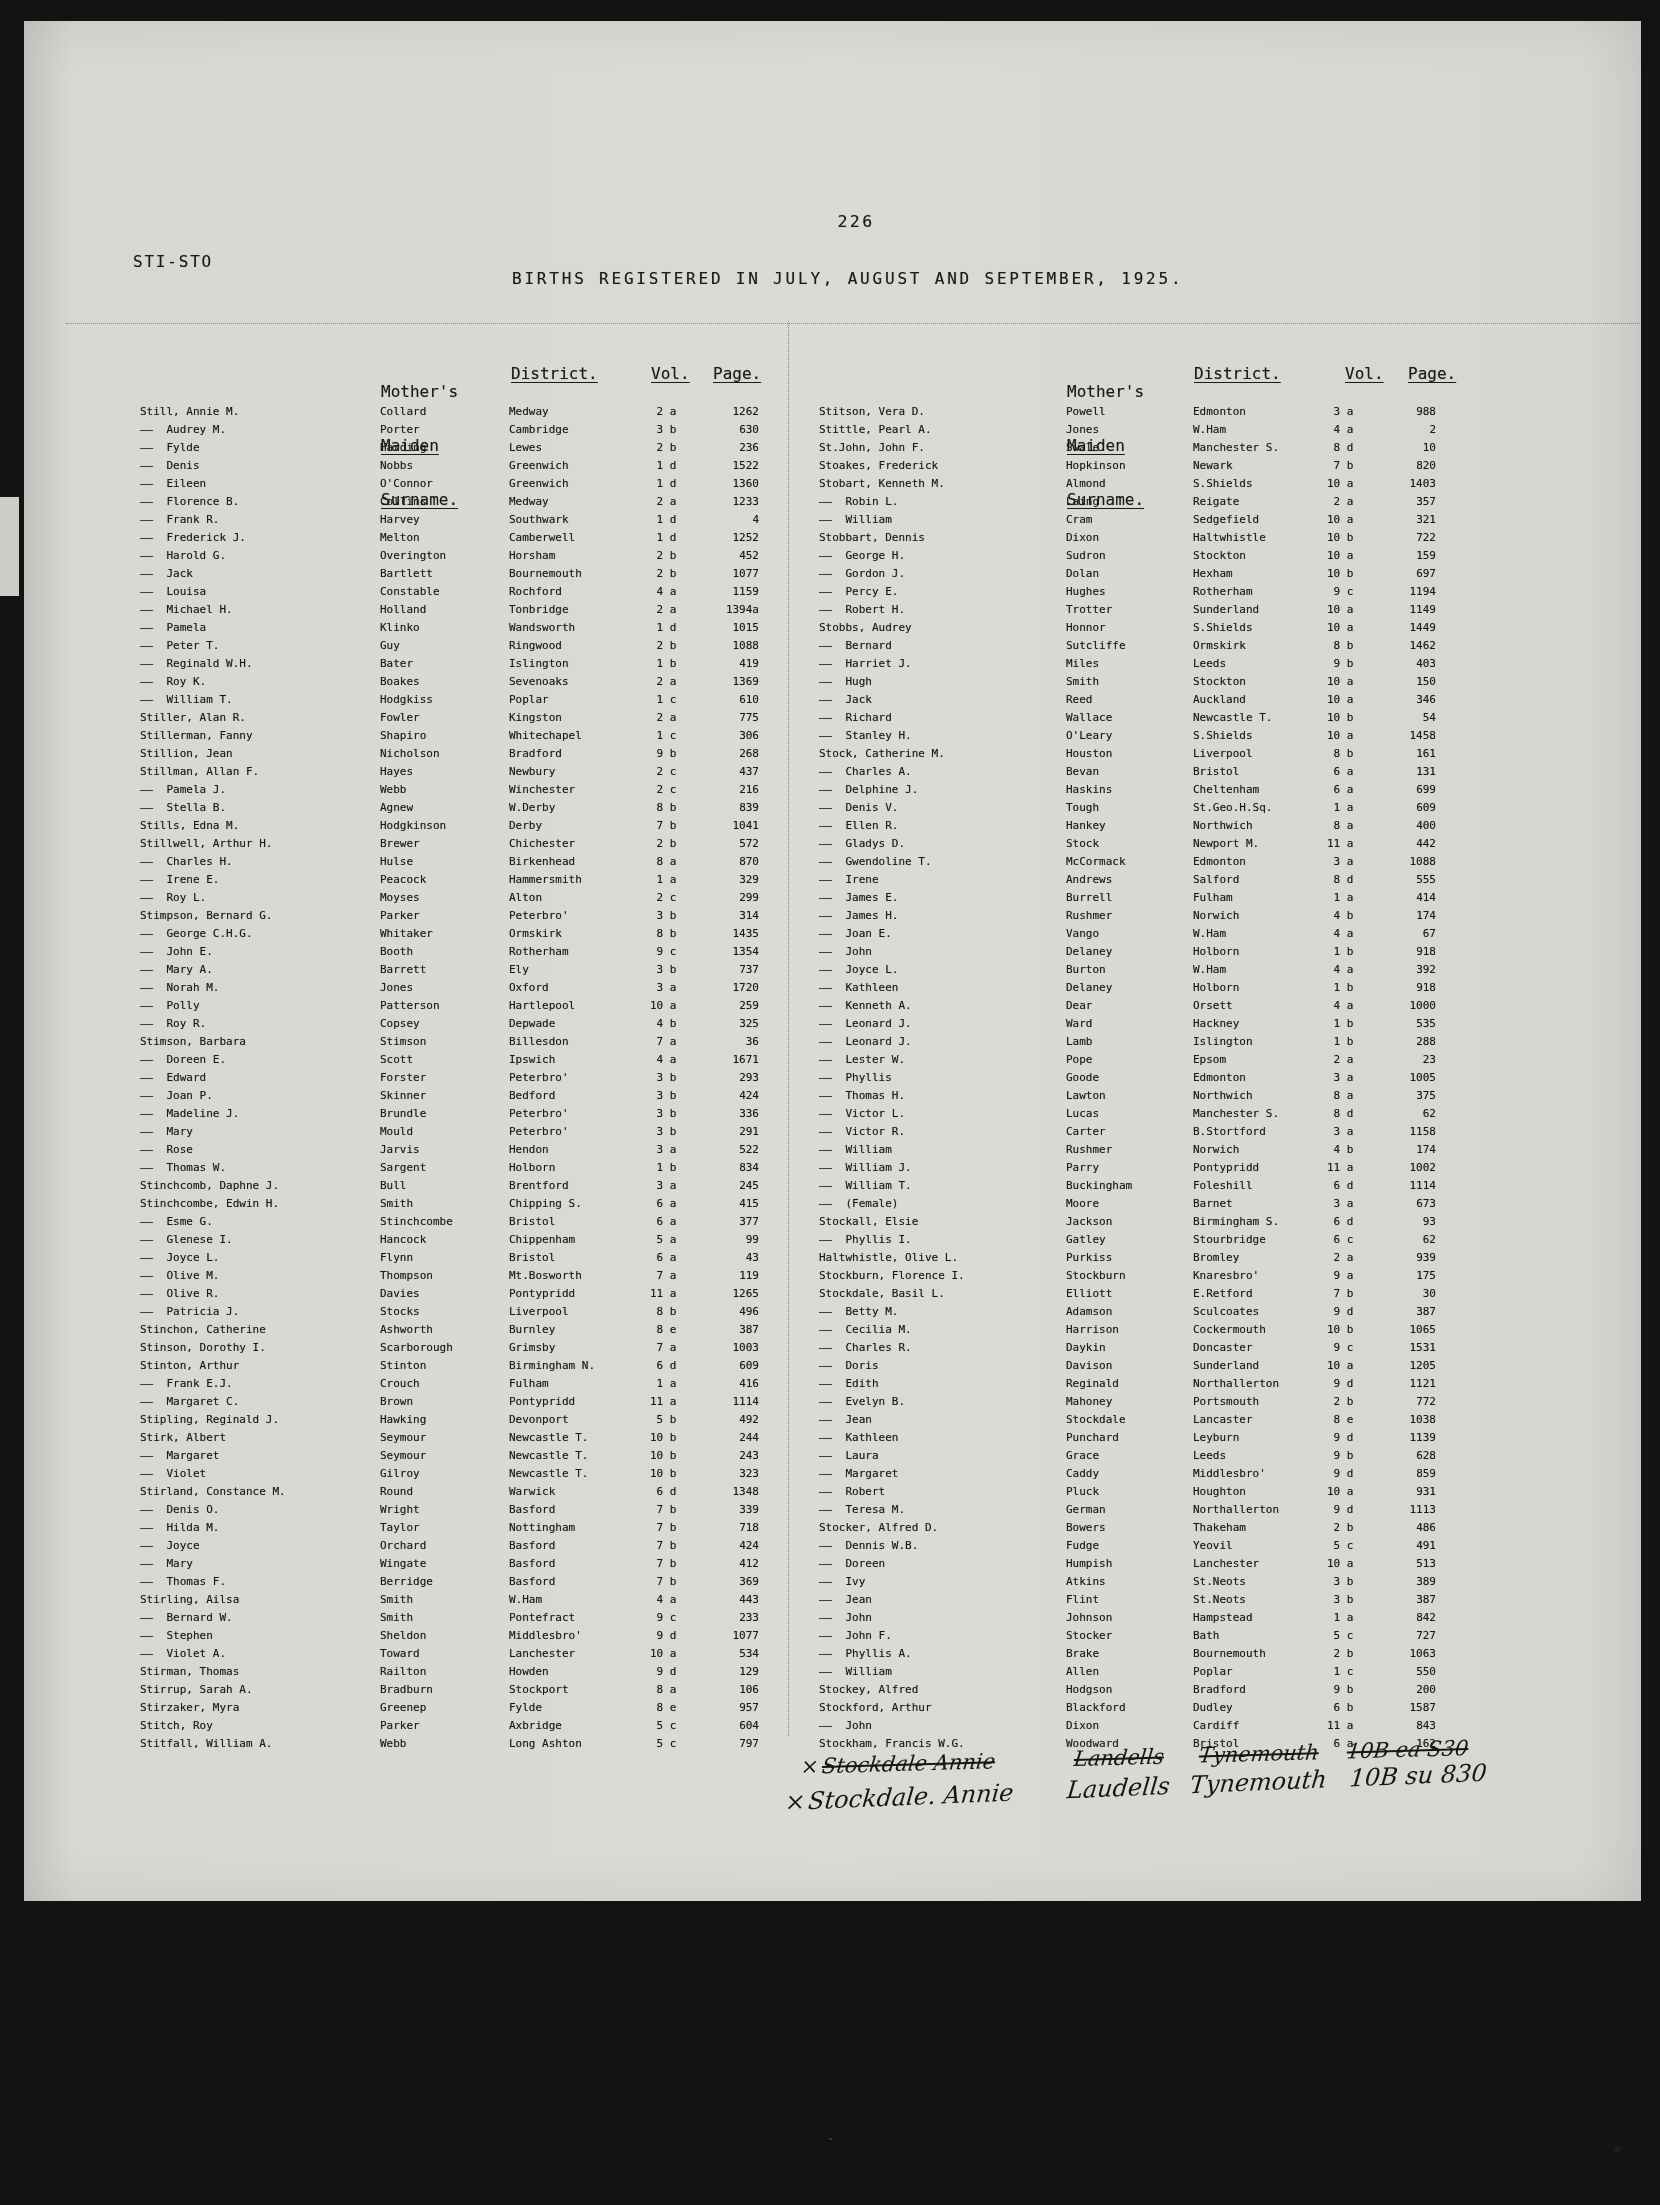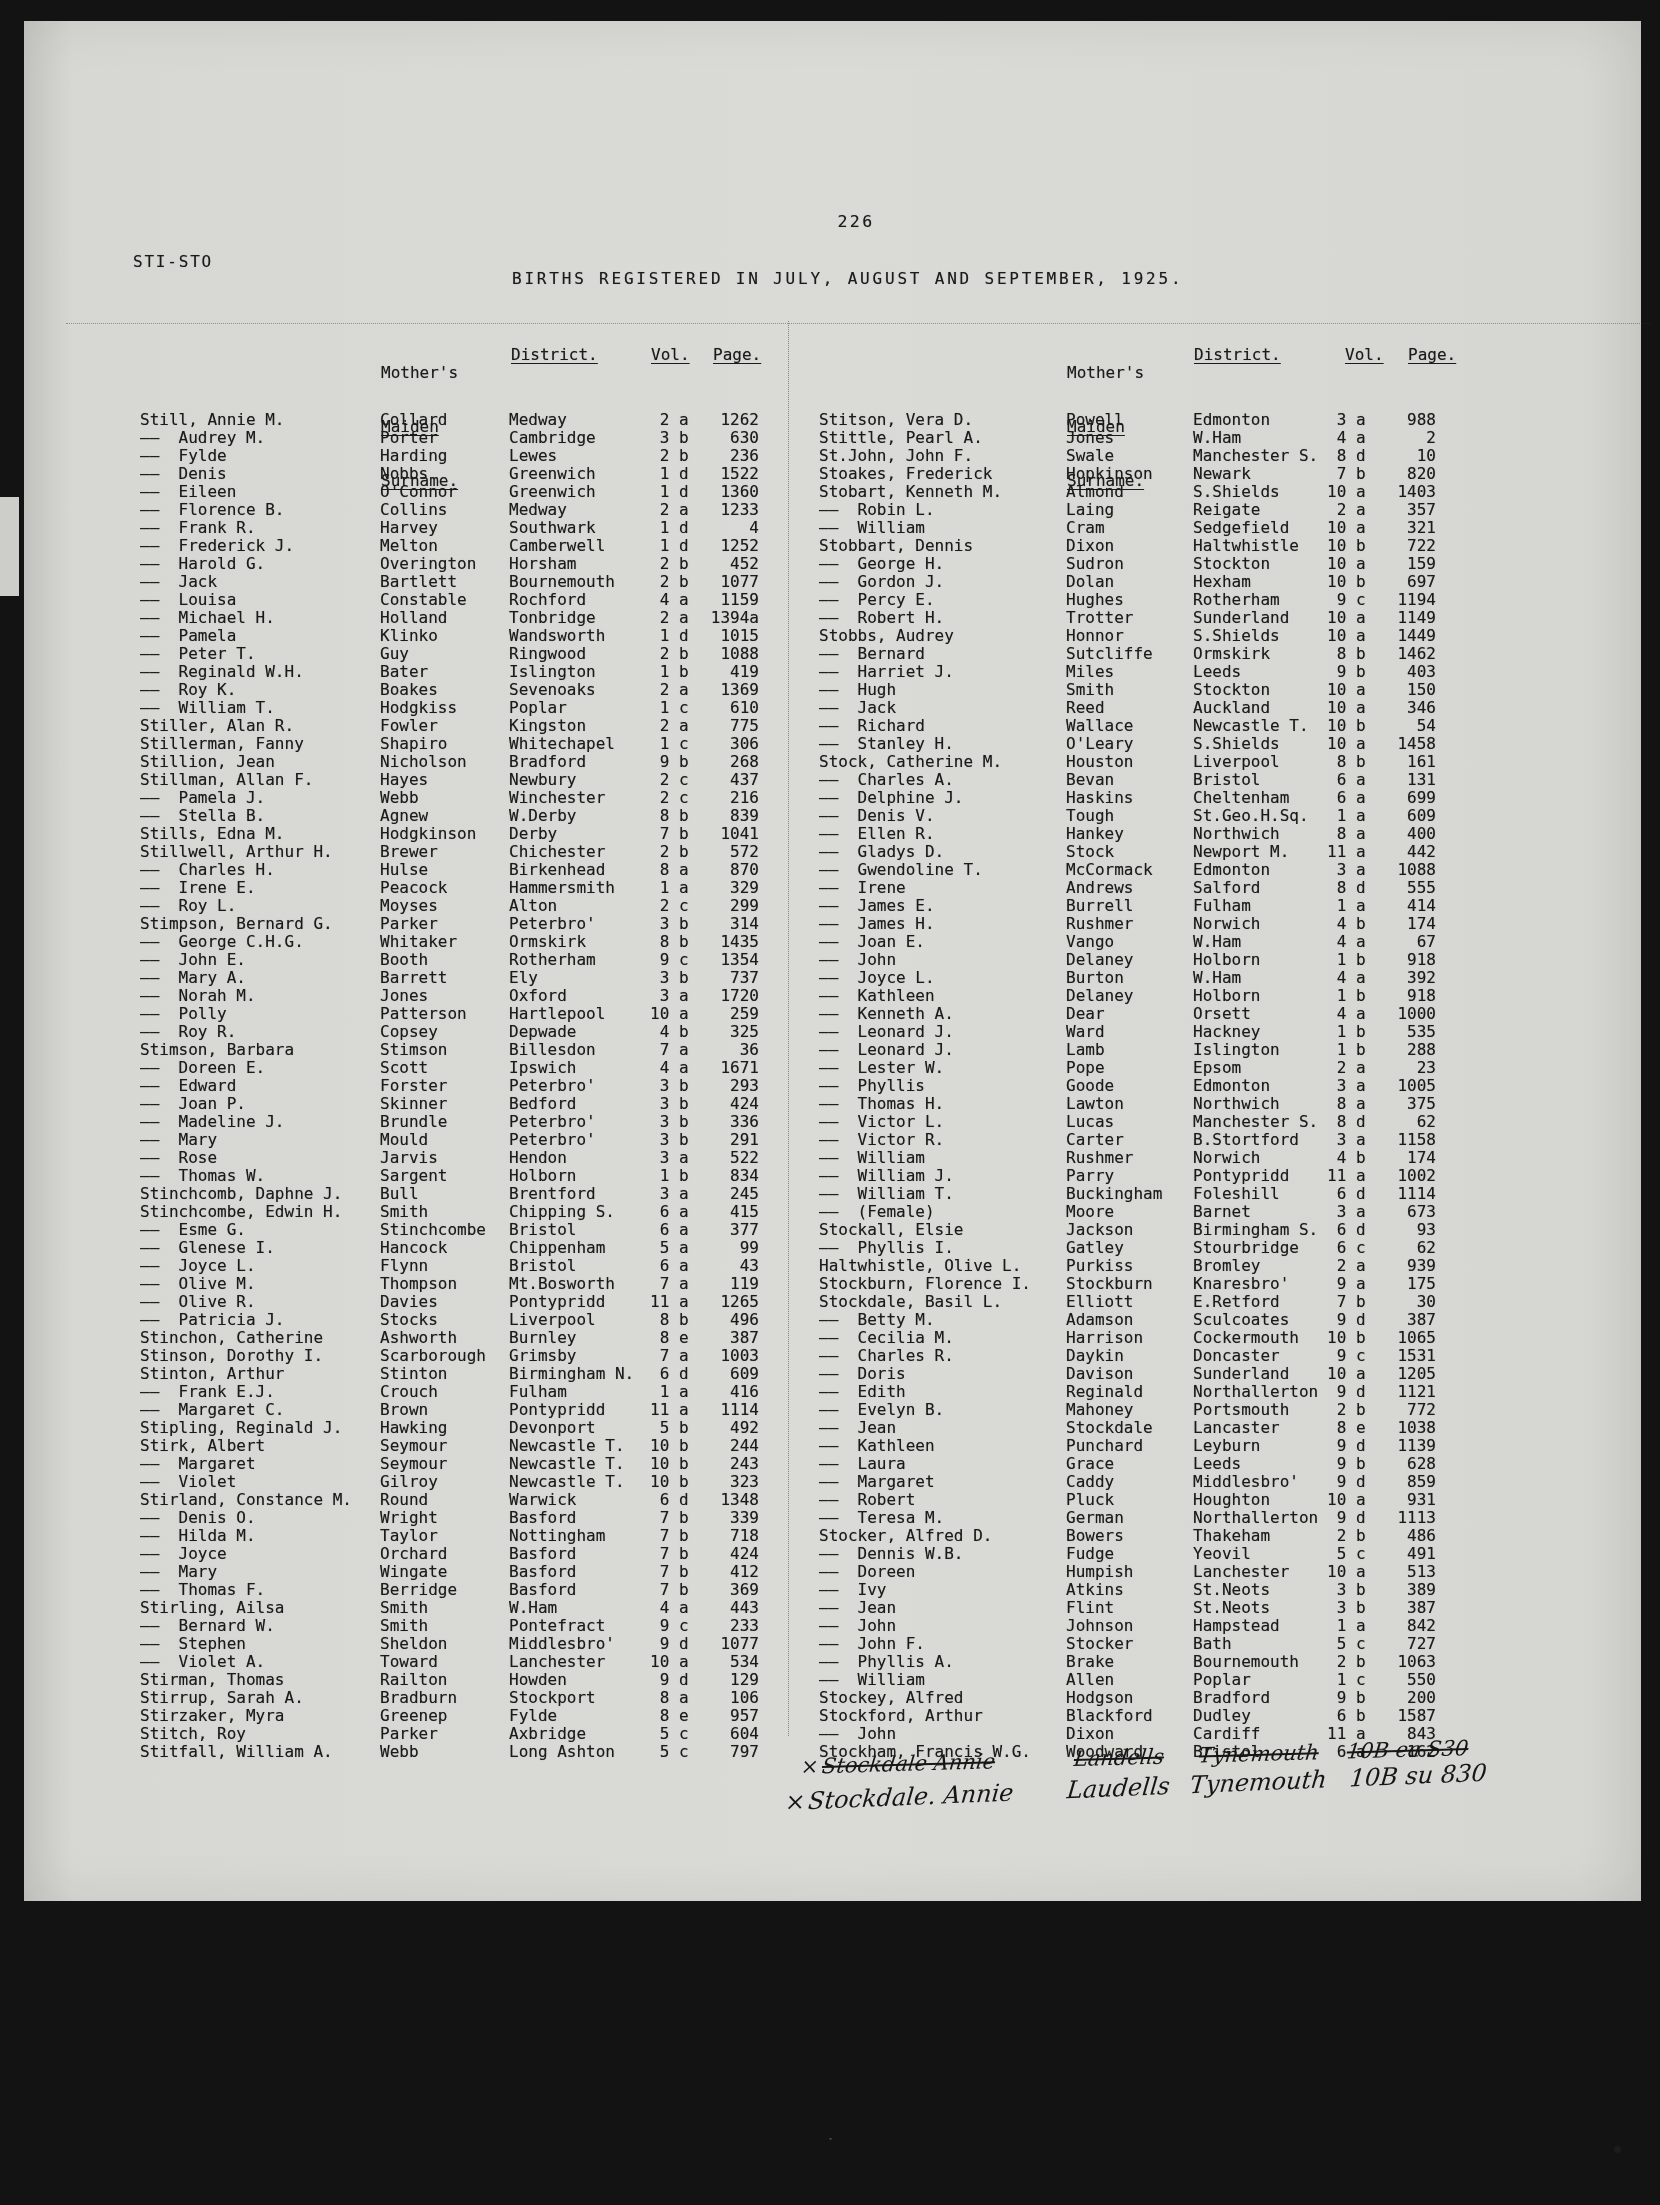--- a/index.html
+++ b/index.html
@@ -28,32 +28,32 @@
   .punch-dot{position:absolute;left:1590px;top:2125px;width:6.5px;height:6.5px;border-radius:50%;background:#1c1c1c;}
 
   .typed{white-space:pre;text-shadow:0 0 0.7px rgba(20,20,20,0.45);}
   .page-number{position:absolute;left:781px;top:191px;width:102px;text-align:center;font-size:16.6px;letter-spacing:2.3px;}
   .page-range{position:absolute;left:109px;top:231px;font-size:16px;letter-spacing:1.8px;}
   .page-title{position:absolute;left:488px;top:248px;font-size:16px;letter-spacing:2.8px;}
 
   .hrule{position:absolute;left:42px;top:302px;width:1586px;height:0;border-top:1.4px dotted rgba(45,45,45,0.42);}
   .vrule{position:absolute;left:764px;top:300px;height:1415px;width:0;border-left:1.4px dotted rgba(45,45,45,0.5);}
 
-  .hdr{position:absolute;font-size:16px;line-height:18px;}
+  .hdr{position:absolute;font-size:16px;line-height:18px;margin-top:19px;}
   .u{text-decoration:underline;text-decoration-thickness:1.4px;text-underline-offset:2.8px;}
   .hdr-mother-left{left:357px;top:307px;}
   .hdr-district-left{left:487px;top:325px;}
   .hdr-vol-left{left:627px;top:325px;}
   .hdr-page-left{left:689px;top:325px;}
   .hdr-mother-right{left:1043px;top:307px;}
   .hdr-district-right{left:1170px;top:325px;}
   .hdr-vol-right{left:1321px;top:325px;}
   .hdr-page-right{left:1384px;top:325px;}
 
-  .col{position:absolute;top:382px;font-size:16px;margin-top:8px;}
+  .col{position:absolute;top:382px;font-size:11px;}
   .col-left{left:116px;width:620px;}
   .col-right{left:795px;width:617px;}
   .row{display:grid;height:18px;line-height:18px;white-space:pre;}
   .col-left .row{grid-template-columns:240px 129px 141px 49px 60px;}
   .col-right .row{grid-template-columns:247px 127px 134px 49px 60px;}
   .cell{overflow:visible;text-shadow:0 0 0.7px rgba(20,20,20,0.45);}
   .c-page{text-align:right;}
 
   .annot{
     position:absolute;display:grid;white-space:pre;

